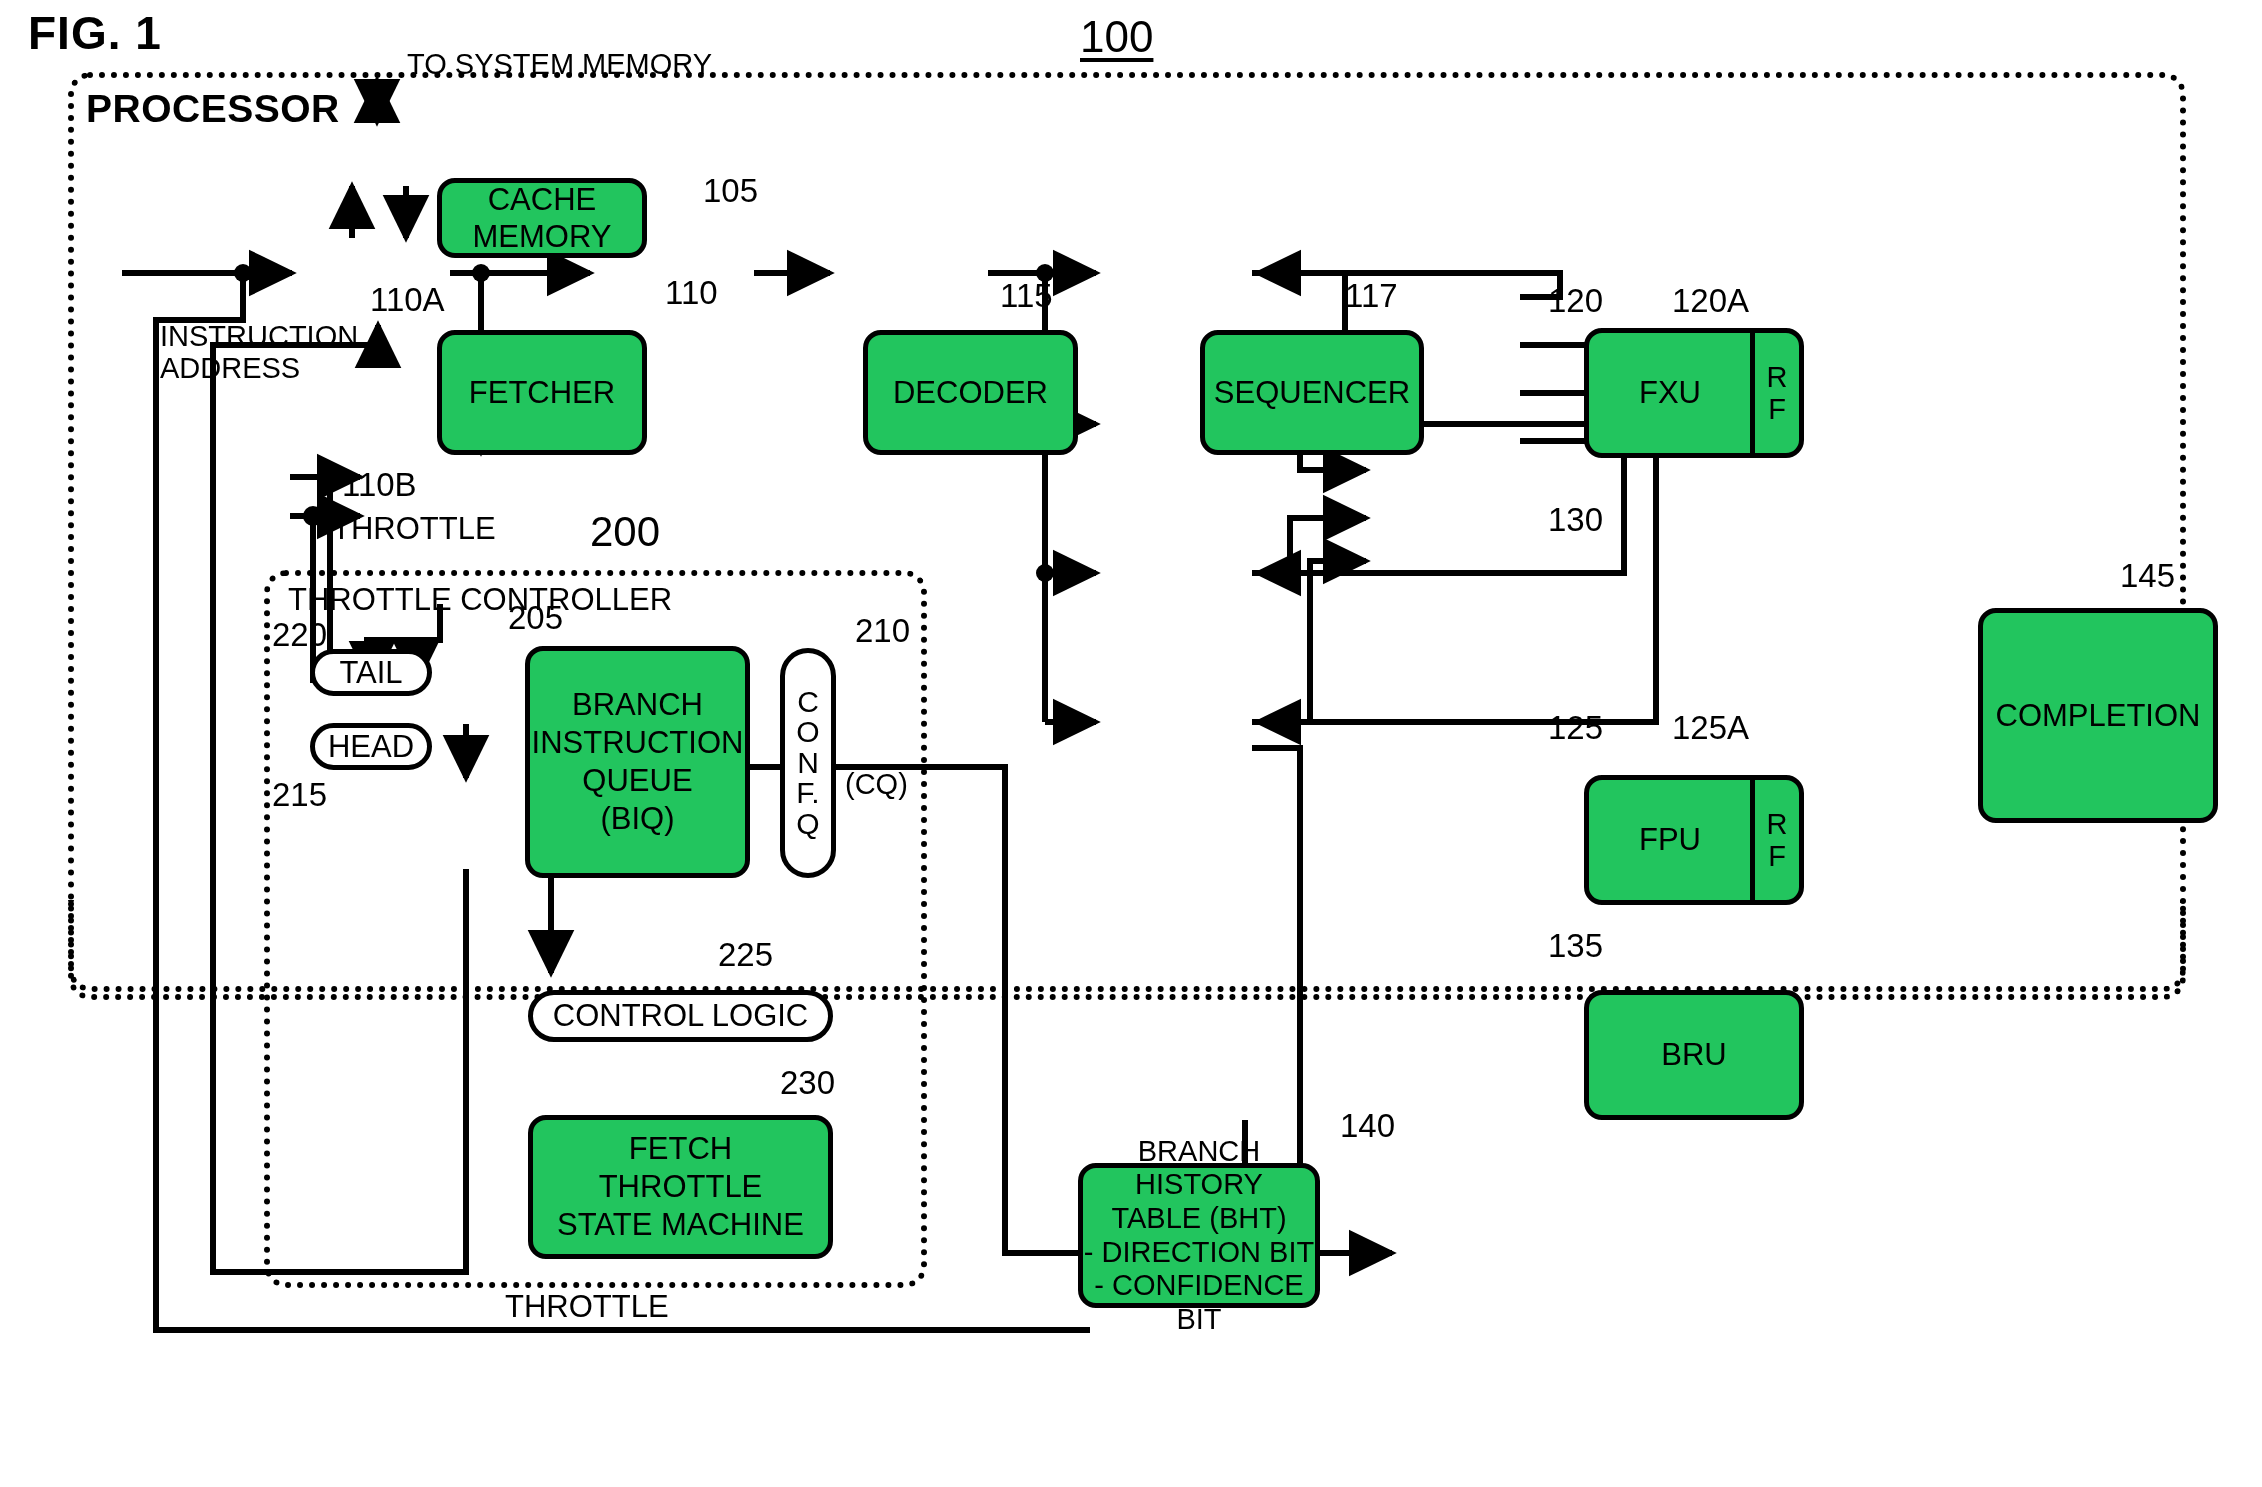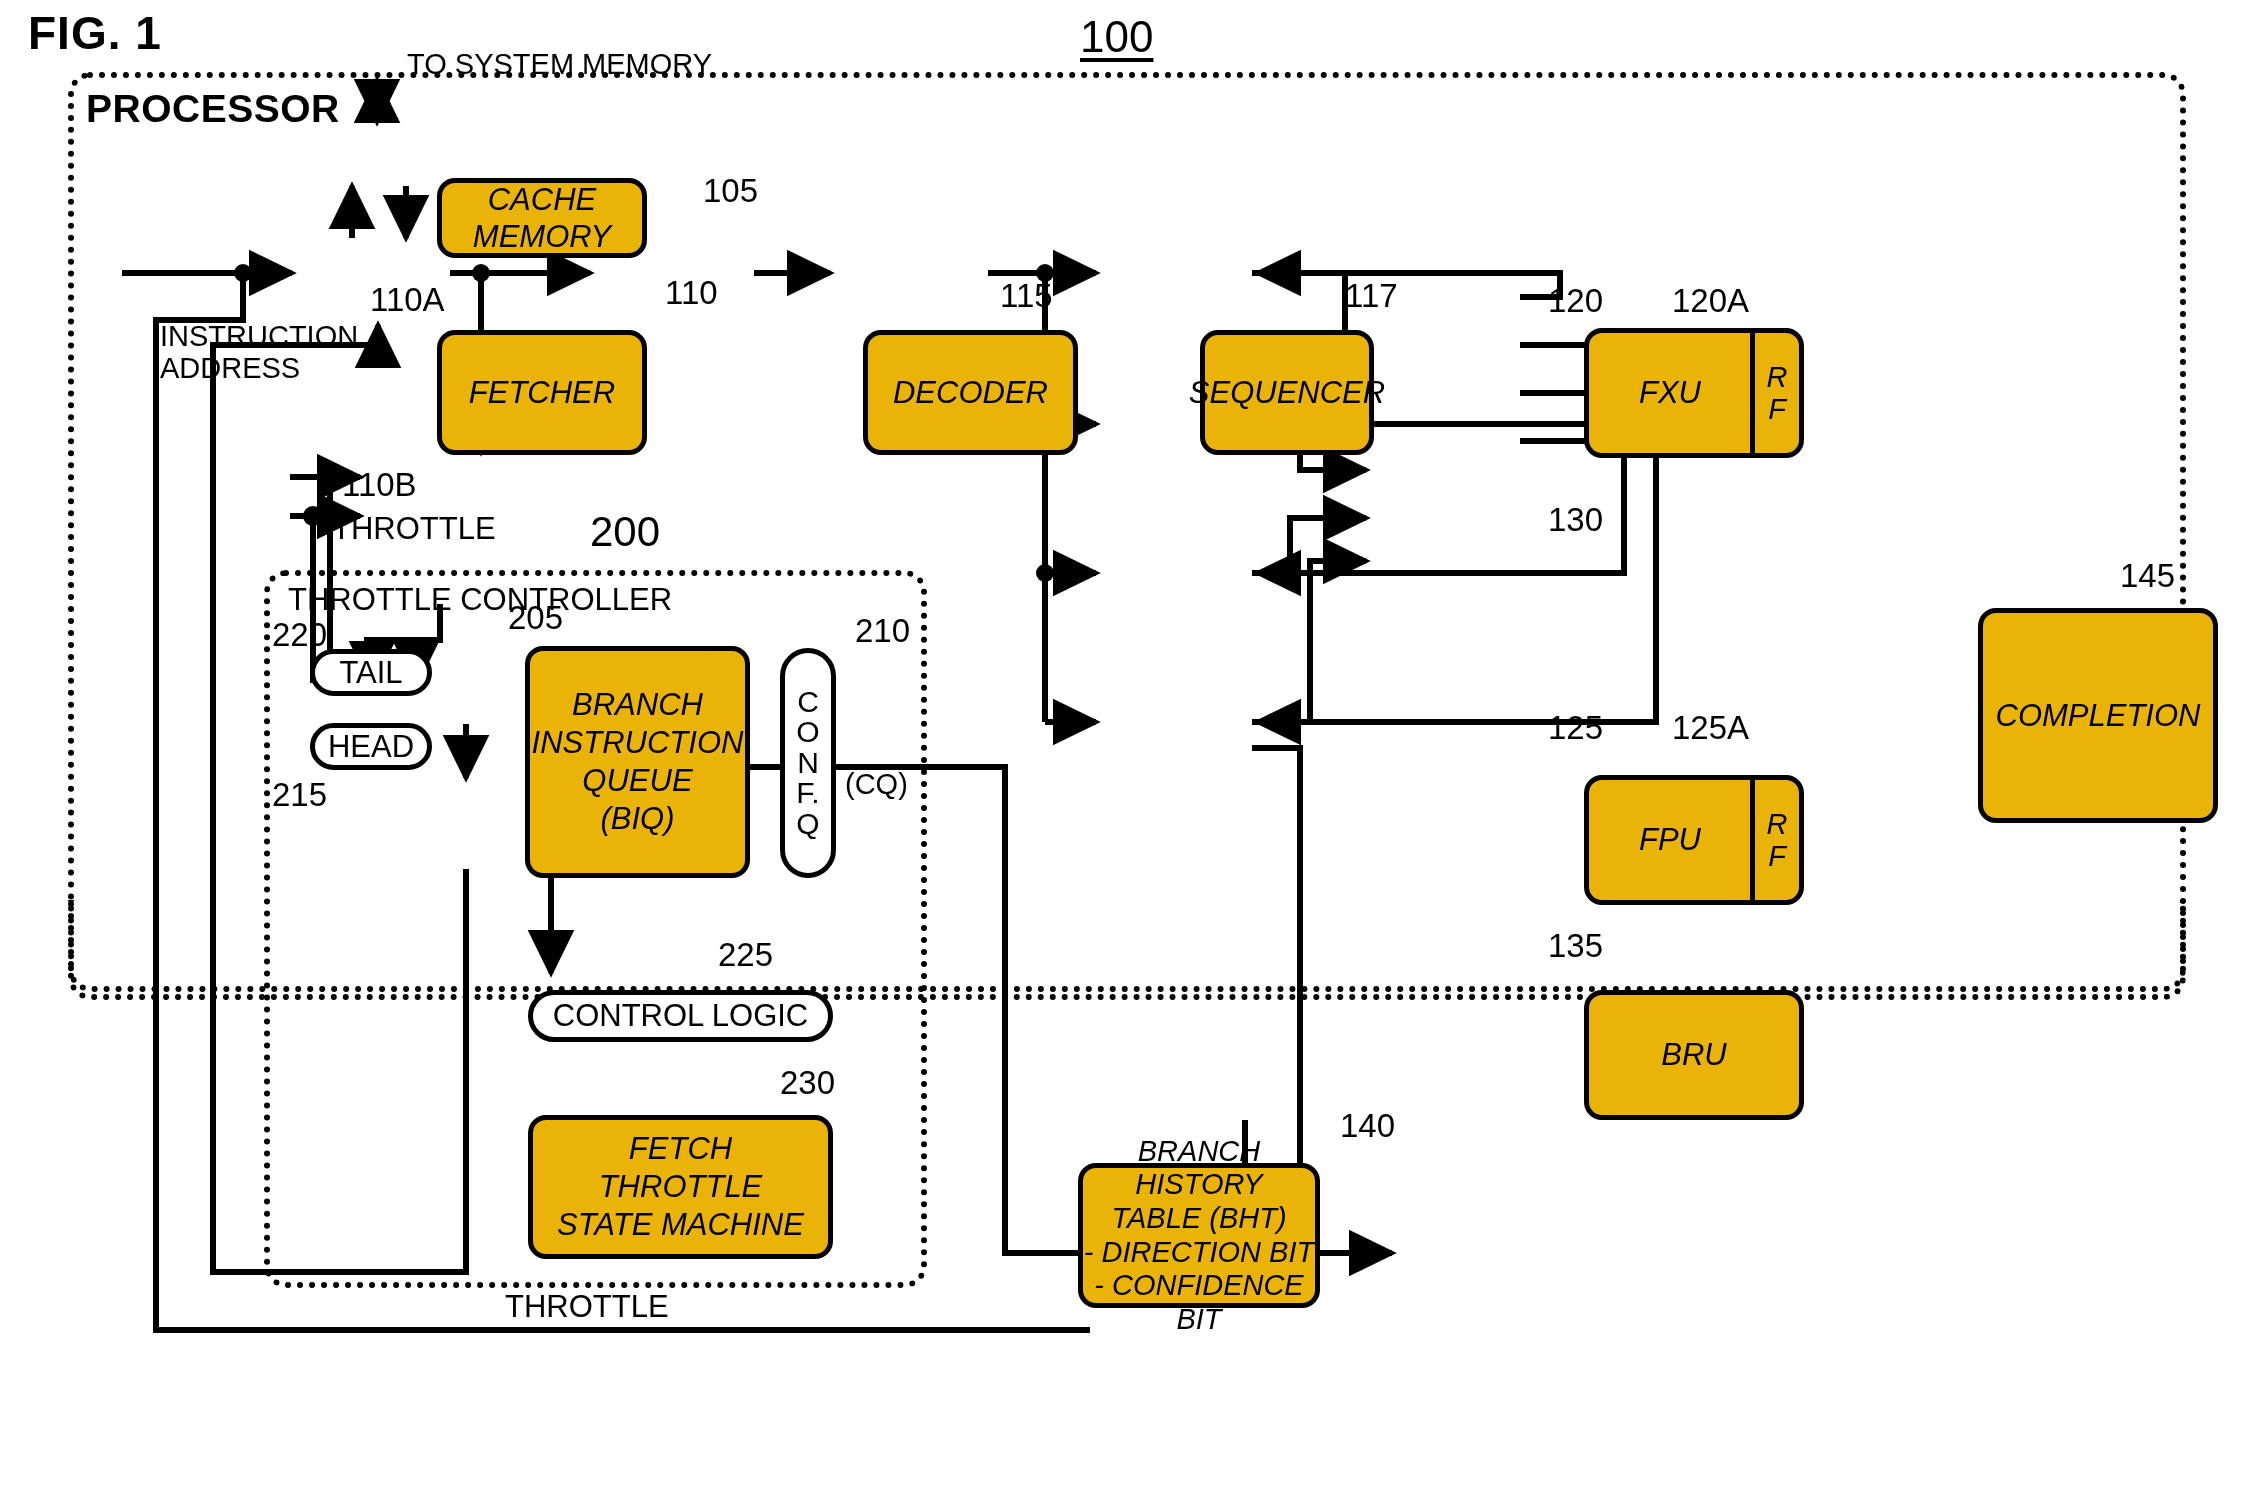--- a/index.html
+++ b/index.html
@@ -12,22 +12,22 @@
   .lbl{position:absolute;white-space:pre;line-height:1.12;}
   .fig{font-size:46px;font-weight:bold;letter-spacing:1px;}
   .num100{font-size:44px;text-decoration:underline;text-underline-offset:6px;}
   .refnum{font-size:33px;}
   .plain{font-size:29px;}
   .plainbig{font-size:31px;}
   .procttl{font-size:39px;font-weight:bold;letter-spacing:.5px;}
 
   
   .box{position:absolute;border:5px solid #000;border-radius:18px;
-       background:#eab308;display:flex;align-items:center;justify-content:center;
-       text-align:center;font-size:31px;line-height:1.2;box-sizing:border-box;font-style:italic;}
+       background:#22c55e;display:flex;align-items:center;justify-content:center;
+       text-align:center;font-size:31px;line-height:1.2;box-sizing:border-box;}
   .pill{position:absolute;border:5px solid #000;border-radius:40px;background:#fff;
         display:flex;align-items:center;justify-content:center;text-align:center;
         font-size:31px;box-sizing:border-box;}
   .dashbox{position:absolute;border:6px dotted #000;border-radius:22px;
            background:transparent;box-sizing:border-box;}
   .rfsplit{position:absolute;top:0;bottom:0;width:5px;background:#000;}
   .rfcol{position:absolute;top:0;bottom:0;display:flex;flex-direction:column;
          align-items:center;justify-content:center;font-size:29px;line-height:1.12;}
   .vert{position:absolute;display:flex;flex-direction:column;align-items:center;
         justify-content:center;font-size:30px;line-height:1.02;top:0;bottom:0;left:0;right:0;}
@@ -137,21 +137,21 @@
   <div class="lbl plain" style="left:160px;top:320px;white-space:pre-line;text-align:left;">INSTRUCTION
 ADDRESS</div>
 
   <div class="lbl plainbig" style="left:332px;top:512px;">THROTTLE</div>
 
   <div class="box" style="left:863px;top:330px;width:215px;height:125px;">
     <span>DECODER</span>
   </div>
   <div class="lbl refnum" style="left:1000px;top:278px;">115</div>
 
-  <div class="box" style="left:1200px;top:330px;width:174px;height:125px;">
+  <div class="box" style="left:1200px;top:330px;width:224px;height:125px;">
     <span>SEQUENCER</span>
   </div>
   <div class="lbl refnum" style="left:1345px;top:278px;">117</div>
 
   <div class="box" style="left:1584px;top:328px;width:220px;height:130px;position:absolute;">
     <span style="position:absolute;left:0;right:48px;text-align:center;">FXU</span>
     <div class="rfsplit" style="right:44px;"></div>
     <div class="rfcol" style="right:0;width:44px;">
       <span style="white-space:pre-line;">R
 F</span>

